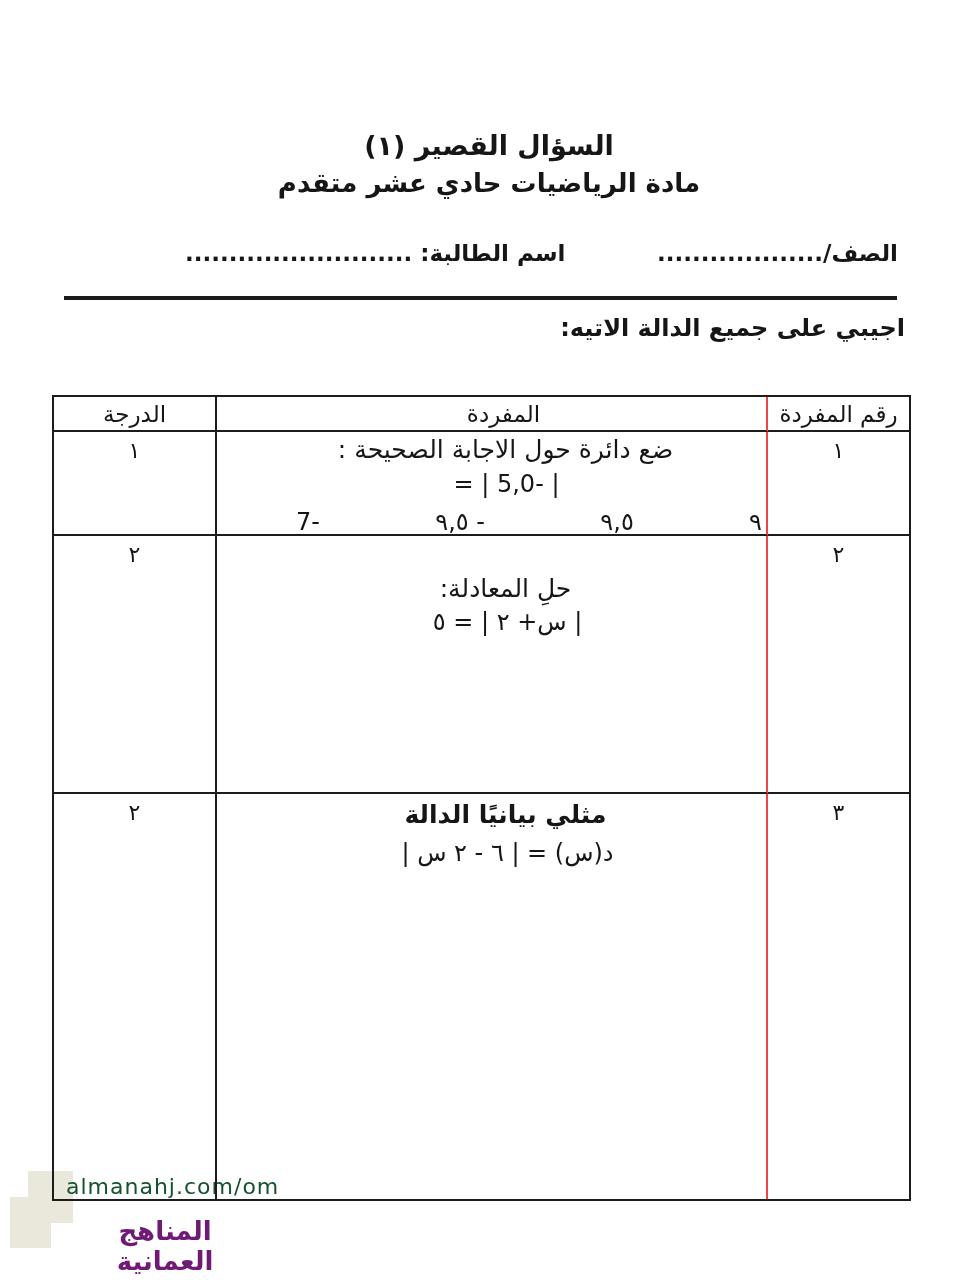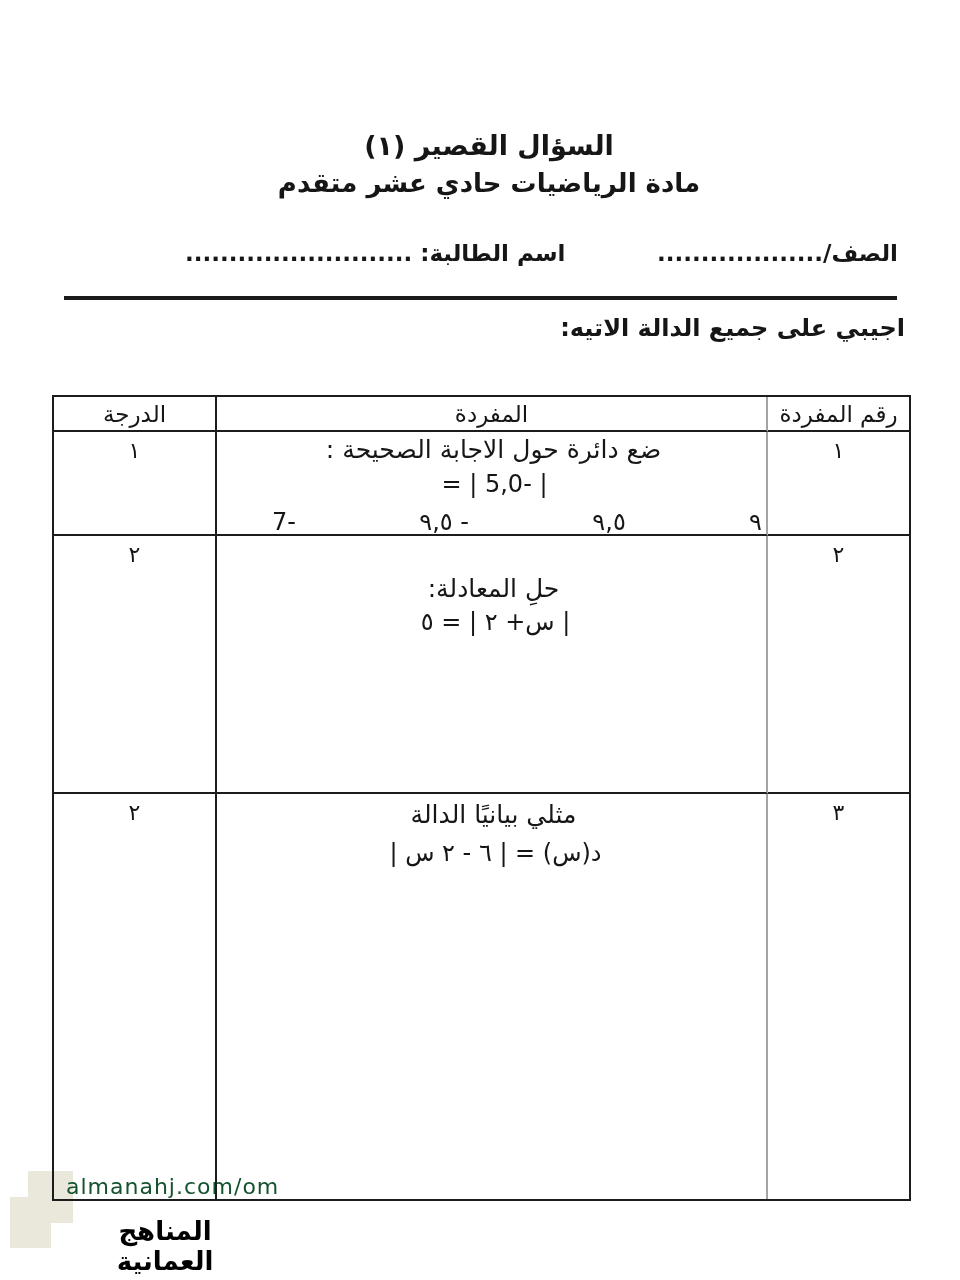--- a/index.html
+++ b/index.html
@@ -37,21 +37,21 @@
   .qtable{
     position:absolute;top:395px;left:52px;width:859px;height:806px;
     box-sizing:border-box;border:2px solid #1c1c1c;
     display:grid;direction:rtl;
     grid-template-columns:141px 553px 161px;
     grid-template-rows:35px 104px 258px auto;
     background:transparent;z-index:2;
   }
   .cell{box-sizing:border-box;direction:rtl;}
   .hb{border-bottom:2px solid #1c1c1c;}
-  .vb{border-left:2px solid #1c1c1c;border-right:2px solid #a3a3a3;}
+  .vb{border-left:2px solid #1c1c1c;border-right:2px solid #ef4444;padding-left:24px;}
   .head{
     display:flex;align-items:center;justify-content:center;
     font-size:23px;font-weight:500;
   }
   .numcell{
     text-align:center;font-size:22px;padding-top:6px;
   }
   .itemcell{font-size:25px;text-align:center;}
   .q-line1{margin-top:3px;padding-left:4px;}
   .q-eq{margin-top:5px;padding-left:8px;font-size:24px;}
@@ -63,21 +63,21 @@
   .mt-big{margin-top:38px;}
   
   .wm-rect{position:absolute;z-index:0;}
   .wm-url{
     position:absolute;top:1174px;left:66px;z-index:1;
     font-size:22px;color:#14532d;direction:ltr;
     font-family:"DejaVu Sans", sans-serif;letter-spacing:1px;
   }
   .wm-logo{
     position:absolute;top:1216px;left:80px;z-index:1;width:170px;
-    font-size:26px;font-weight:bold;color:#000000;direction:rtl;
+    font-size:26px;font-weight:bold;color:#701a75;direction:rtl;
     text-align:center;
   }
 </style>
 </head>
 <body>
 
 <div class="page">
 
   <div class="wm-rect" style="left:28px;top:1171px;width:45px;height:52px;background:#e9e8da;"></div>
   <div class="wm-rect" style="left:10px;top:1197px;width:41px;height:51px;background:#e9e8da;"></div>
@@ -117,20 +117,20 @@
 
     <div class="cell numcell hb">٢</div>
     <div class="cell itemcell hb vb">
       <div class="q-line1 mt-big">حلِ المعادلة:</div>
       <div class="q-eq">| س+ ٢ | = ٥</div>
     </div>
     <div class="cell numcell hb">٢</div>
 
     <div class="cell numcell">٣</div>
     <div class="cell itemcell vb">
-      <div class="q-line1" style="margin-top:6px;">مثلي بيانيًا الدالة</div>
+      <div class="q-line1" style="margin-top:6px;font-weight:bold;">مثلي بيانيًا الدالة</div>
       <div class="q-eq" style="margin-top:10px;">د(س) = | ٦ - ٢ س |</div>
     </div>
     <div class="cell numcell">٢</div>
 
   </div>
 
 </div>
 
 </body></html>

